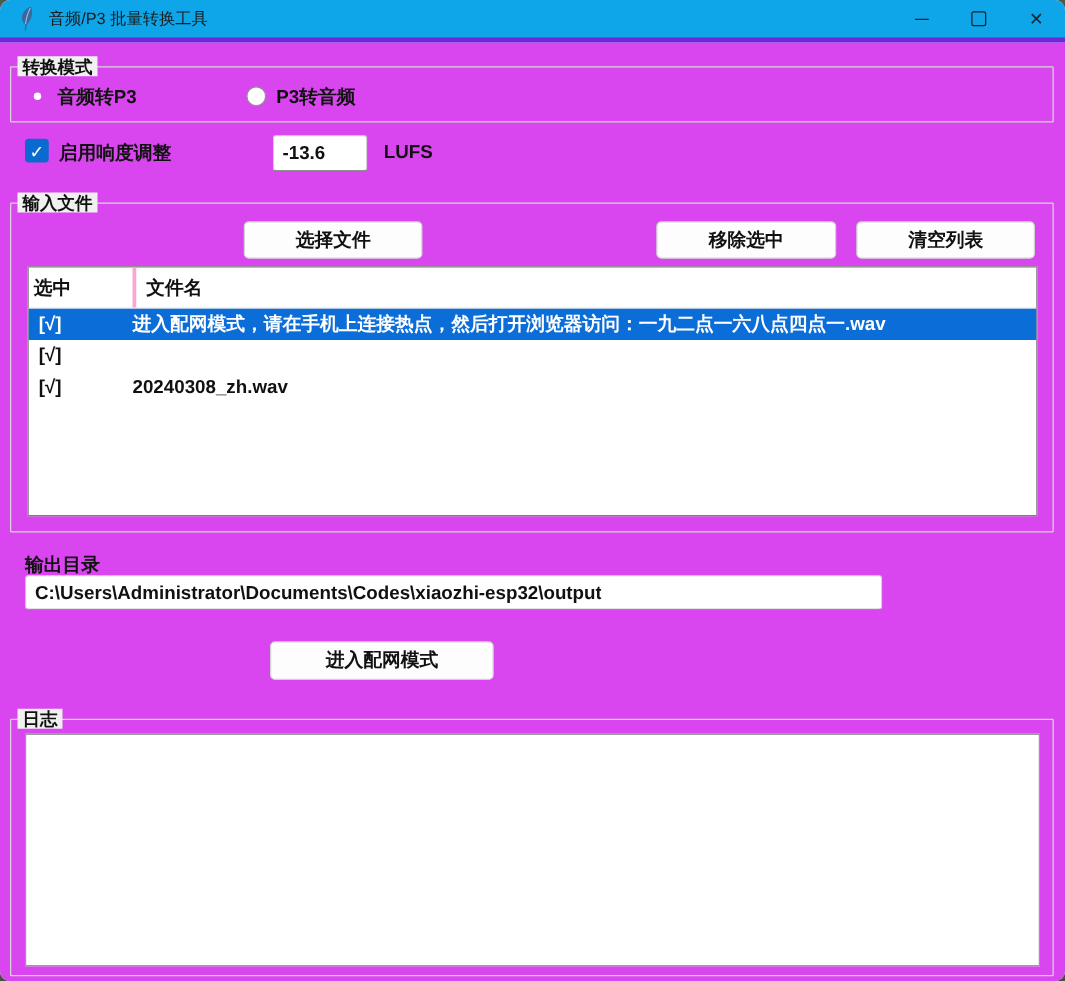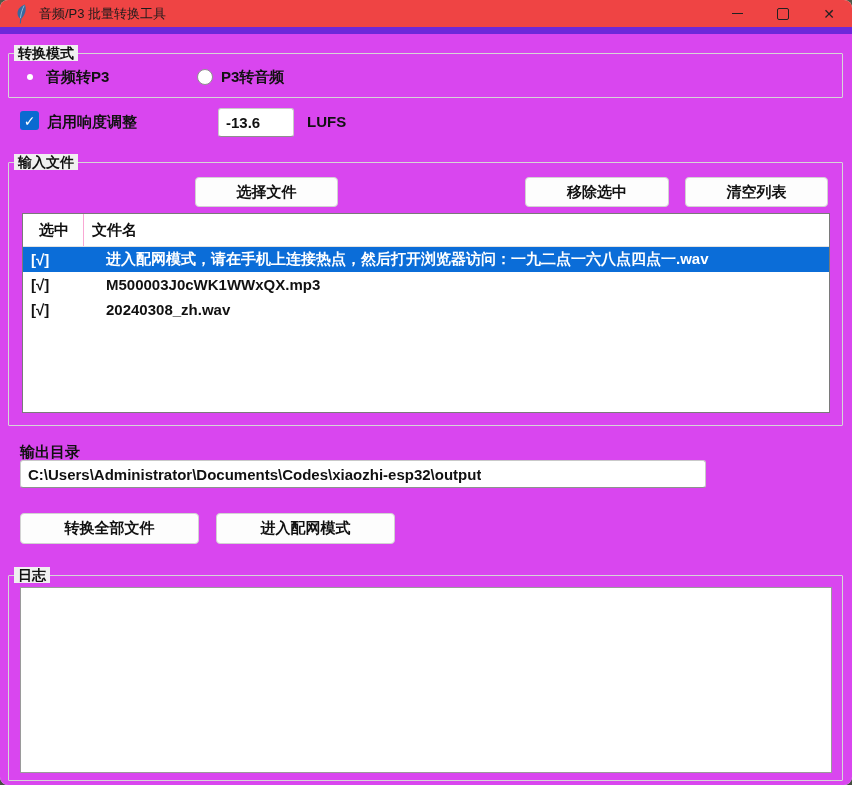--- a/index.html
+++ b/index.html
@@ -1,20 +1,20 @@
 <!DOCTYPE html>
 <html><head>
 <meta charset="utf-8">
 <style>
   html,body{margin:0;padding:0;background:#55604f;font-family:"Liberation Sans","DejaVu Sans",sans-serif;}
   .window{position:relative;width:852px;height:785px;border-radius:8px;overflow:hidden;
           box-shadow:0 8px 28px rgba(0,0,0,.45);background:#f0f0f0;}
   
-  .titlebar{position:absolute;left:0;top:0;width:852px;height:34px;background:#ef4444;
-            display:flex;align-items:center;border-bottom:7px solid #6d28d9;box-sizing:border-box;}
+  .titlebar{position:absolute;left:0;top:0;width:852px;height:34px;background:#0ea5e9;
+            display:flex;align-items:center;border-bottom:4px solid #6d28d9;box-sizing:border-box;}
   .app-icon{margin-left:13px;display:flex;align-items:center;}
   .title-text{margin-left:11px;font-size:13px;color:#1b1b1b;}
   .win-controls{margin-left:auto;display:flex;height:100%;}
   .win-btn{width:46px;height:100%;display:flex;align-items:center;justify-content:center;
            font-size:14px;color:#222;cursor:default;}
   .max-glyph{width:10px;height:10px;border:1.4px solid #222;border-radius:2px;}
   .min-glyph{width:11px;height:0;border-top:1.6px solid #222;display:block;}
   
   .client{position:absolute;left:0;top:34px;width:852px;height:751px;background:#d946ef;}
   .abs{position:absolute;box-sizing:border-box;}
@@ -31,21 +31,21 @@
         font-weight:700;display:flex;align-items:center;justify-content:center;line-height:1;}
   
   .entry{background:#fff;border:1px solid #c9c9c9;border-bottom:1.5px solid #8f8f8f;border-radius:3px;
          font-size:15px;font-weight:700;color:#111;display:flex;align-items:center;padding:0 7px;}
   
   .btn{background:#fdfdfd;border:1px solid #d2d2d2;border-radius:4px;font-size:15px;font-weight:700;
        color:#111;display:flex;align-items:center;justify-content:center;cursor:default;}
   
   .tree{background:#fff;border:1px solid #7a7a7a;}
   .tree-head{display:flex;height:32px;border-bottom:1px solid #e2e2e2;align-items:center;}
-  .th1{width:61px;padding-left:16px;border-right:1px solid #f9a8d4;height:100%;display:flex;align-items:center;
+  .th1{width:86px;padding-left:4px;border-right:3px solid #f9a8d4;height:100%;display:flex;align-items:center;
        font-size:15px;font-weight:700;color:#111;box-sizing:border-box;}
   .th2{flex:1;padding-left:8px;font-size:15px;font-weight:700;color:#111;}
   .tree-row{display:flex;height:25px;align-items:center;font-size:15px;font-weight:700;color:#111;}
   .tree-row .c1{width:75px;padding-left:8px;box-sizing:border-box;}
   .tree-row .c2{flex:1;padding-left:8px;white-space:nowrap;overflow:hidden;}
   .tree-row.selected{background:#0b6dd8;color:#fff;}
   
   .logbox{background:#fff;border:1px solid #9a9a9a;}
 </style>
 </head>
@@ -106,36 +106,34 @@
       <div class="tree-head">
         <span class="th1">选中</span>
         <span class="th2">文件名</span>
       </div>
       <div class="tree-row selected">
         <span class="c1">[√]</span>
         <span class="c2">进入配网模式，请在手机上连接热点，然后打开浏览器访问：一九二点一六八点四点一.wav</span>
       </div>
       <div class="tree-row">
         <span class="c1">[√]</span>
-        <span class="c2">M500003J0cWK1WWxQX.mp3</span>
       </div>
       <div class="tree-row">
         <span class="c1">[√]</span>
         <span class="c2">20240308_zh.wav</span>
       </div>
     </div>
 
     
     <span class="abs blabel" style="left:20px;top:409px;">输出目录</span>
     <div class="abs entry" style="left:20px;top:426px;width:686px;height:28px;">
         <span style="white-space:nowrap;overflow:hidden;">C:\Users\Administrator\Documents\Codes\xiaozhi-esp32\output</span>
       </div>
 
     
-    <div class="abs btn" style="left:20px;top:479px;width:179px;height:31px;">转换全部文件</div>
     <div class="abs btn" style="left:216px;top:479px;width:179px;height:31px;">进入配网模式</div>
 
     
     <div class="abs lframe" style="left:8px;top:541px;width:835px;height:206px;"></div>
     <span class="abs legend" style="left:14px;top:533px;">日志</span>
     <div class="abs logbox" style="left:20px;top:553px;width:812px;height:186px;"><span></span></div>
 
   </div>
 </div>
 

